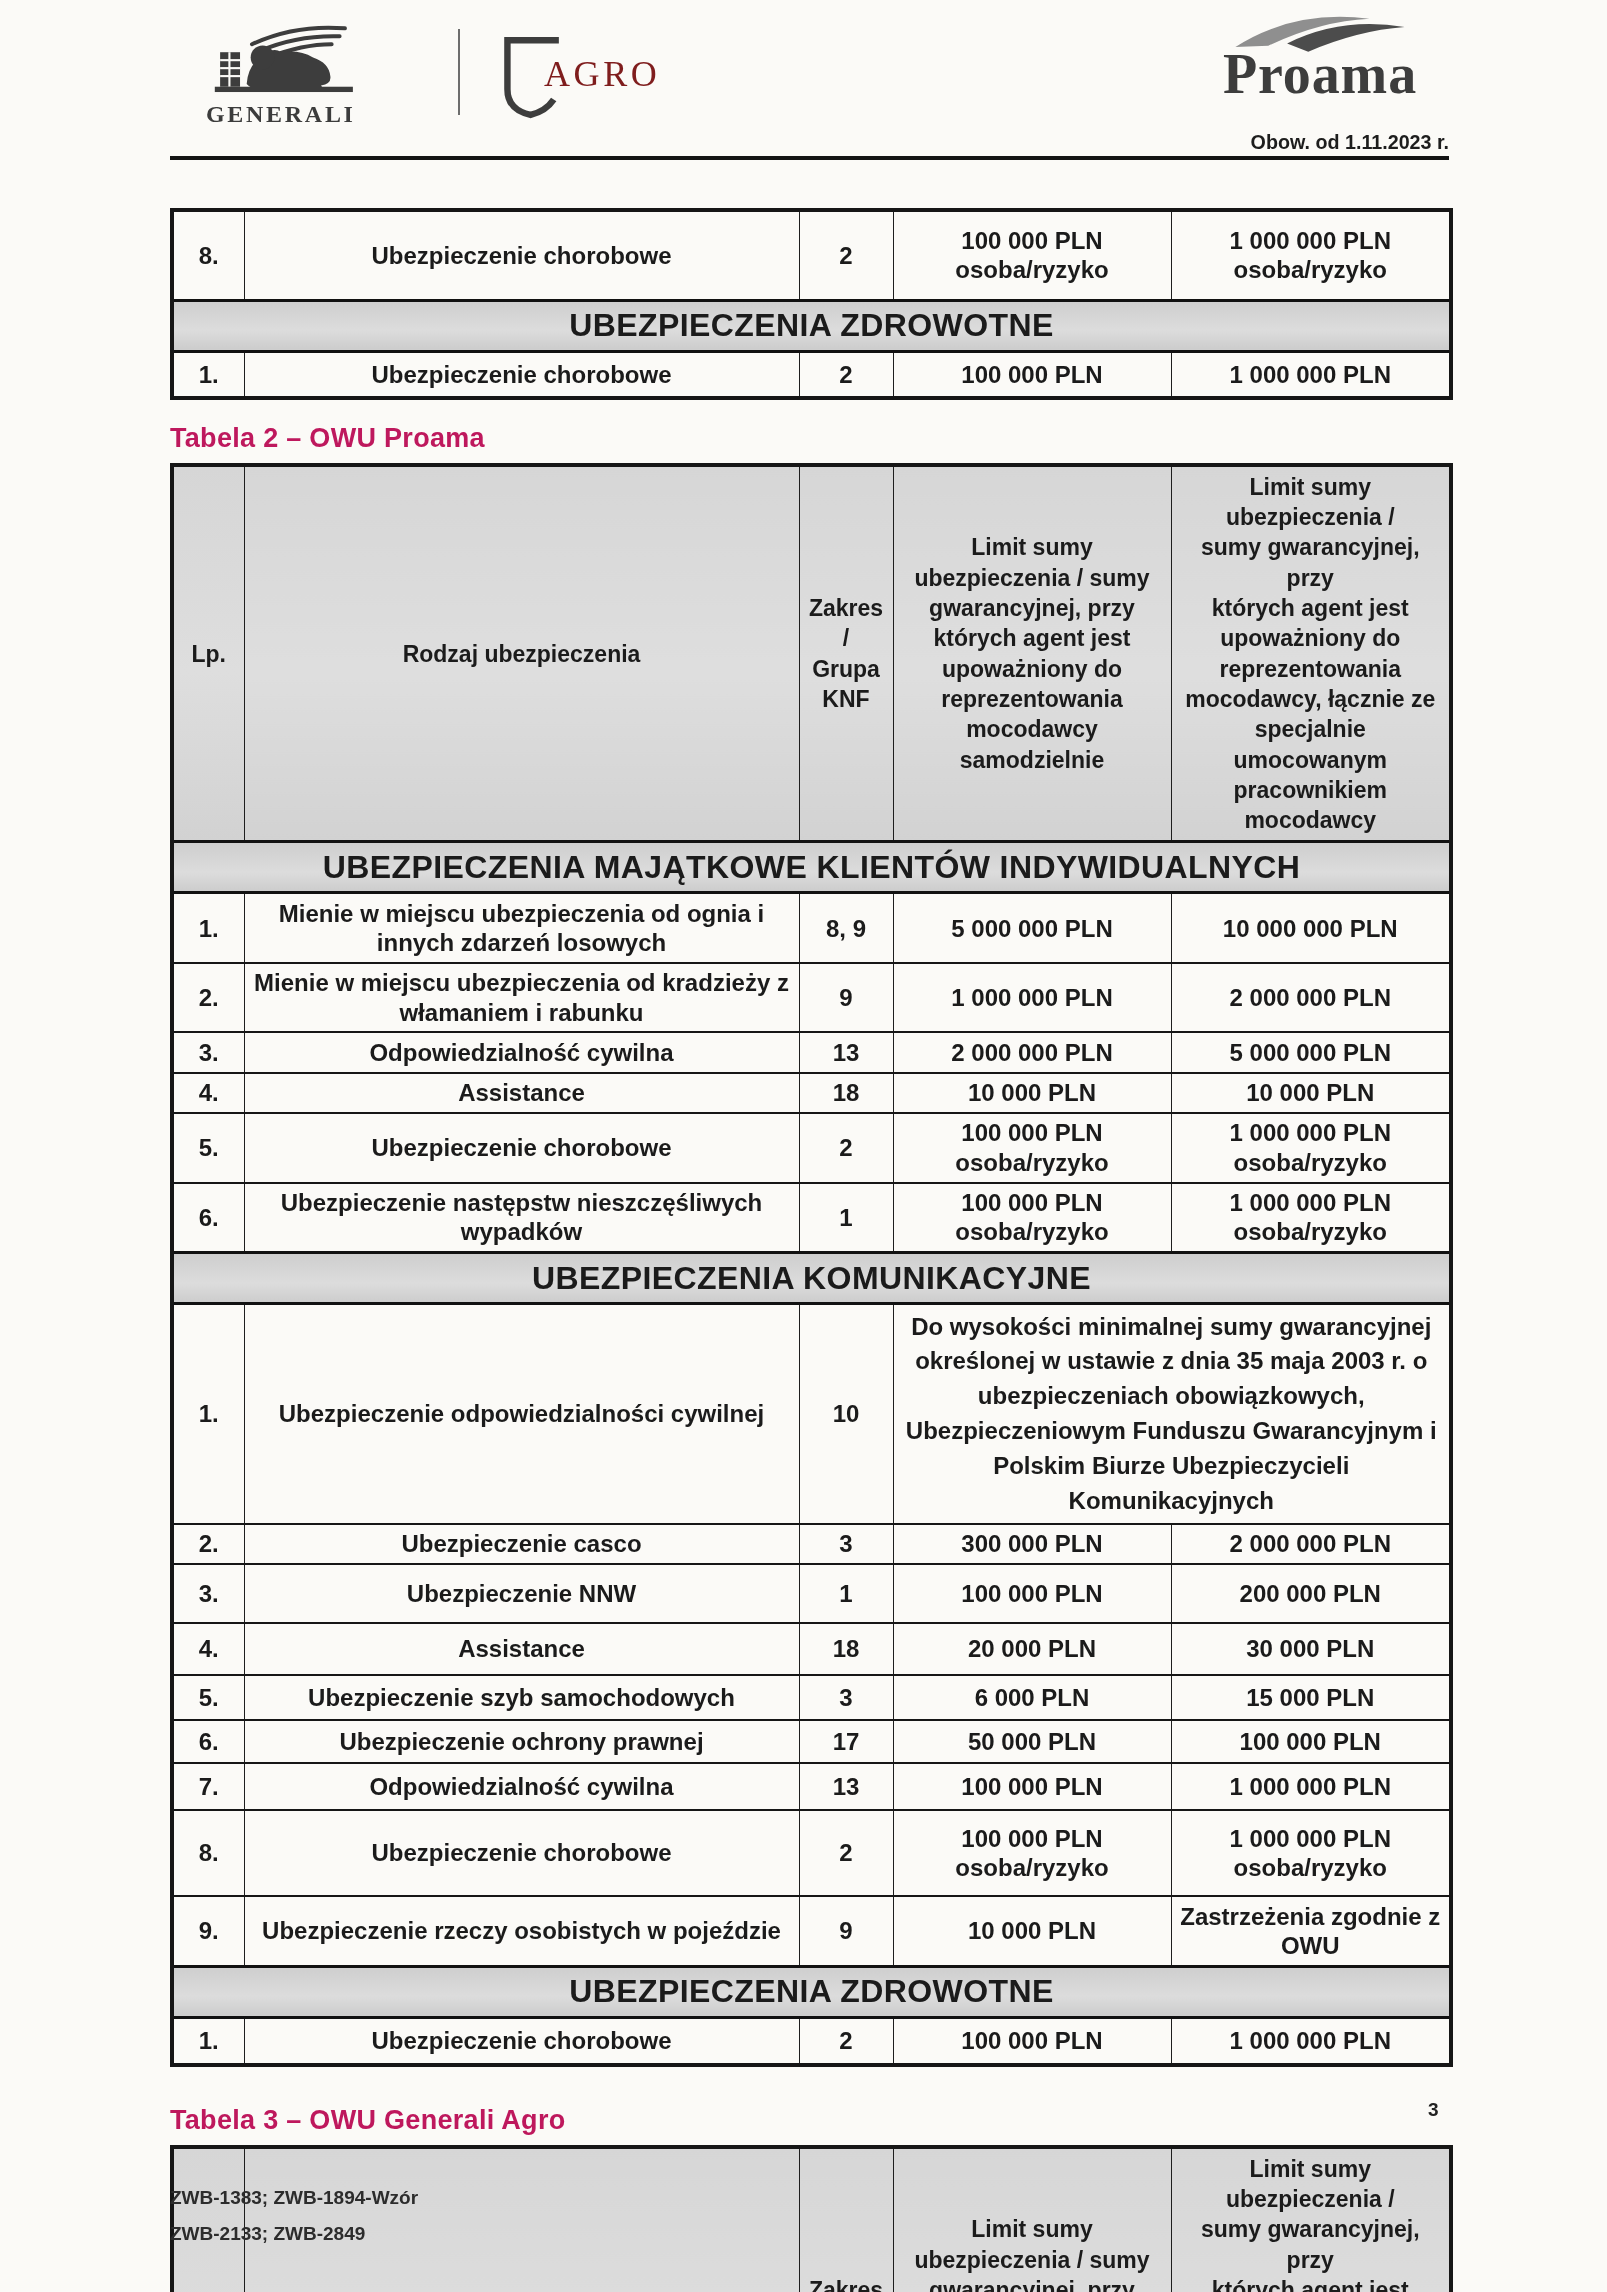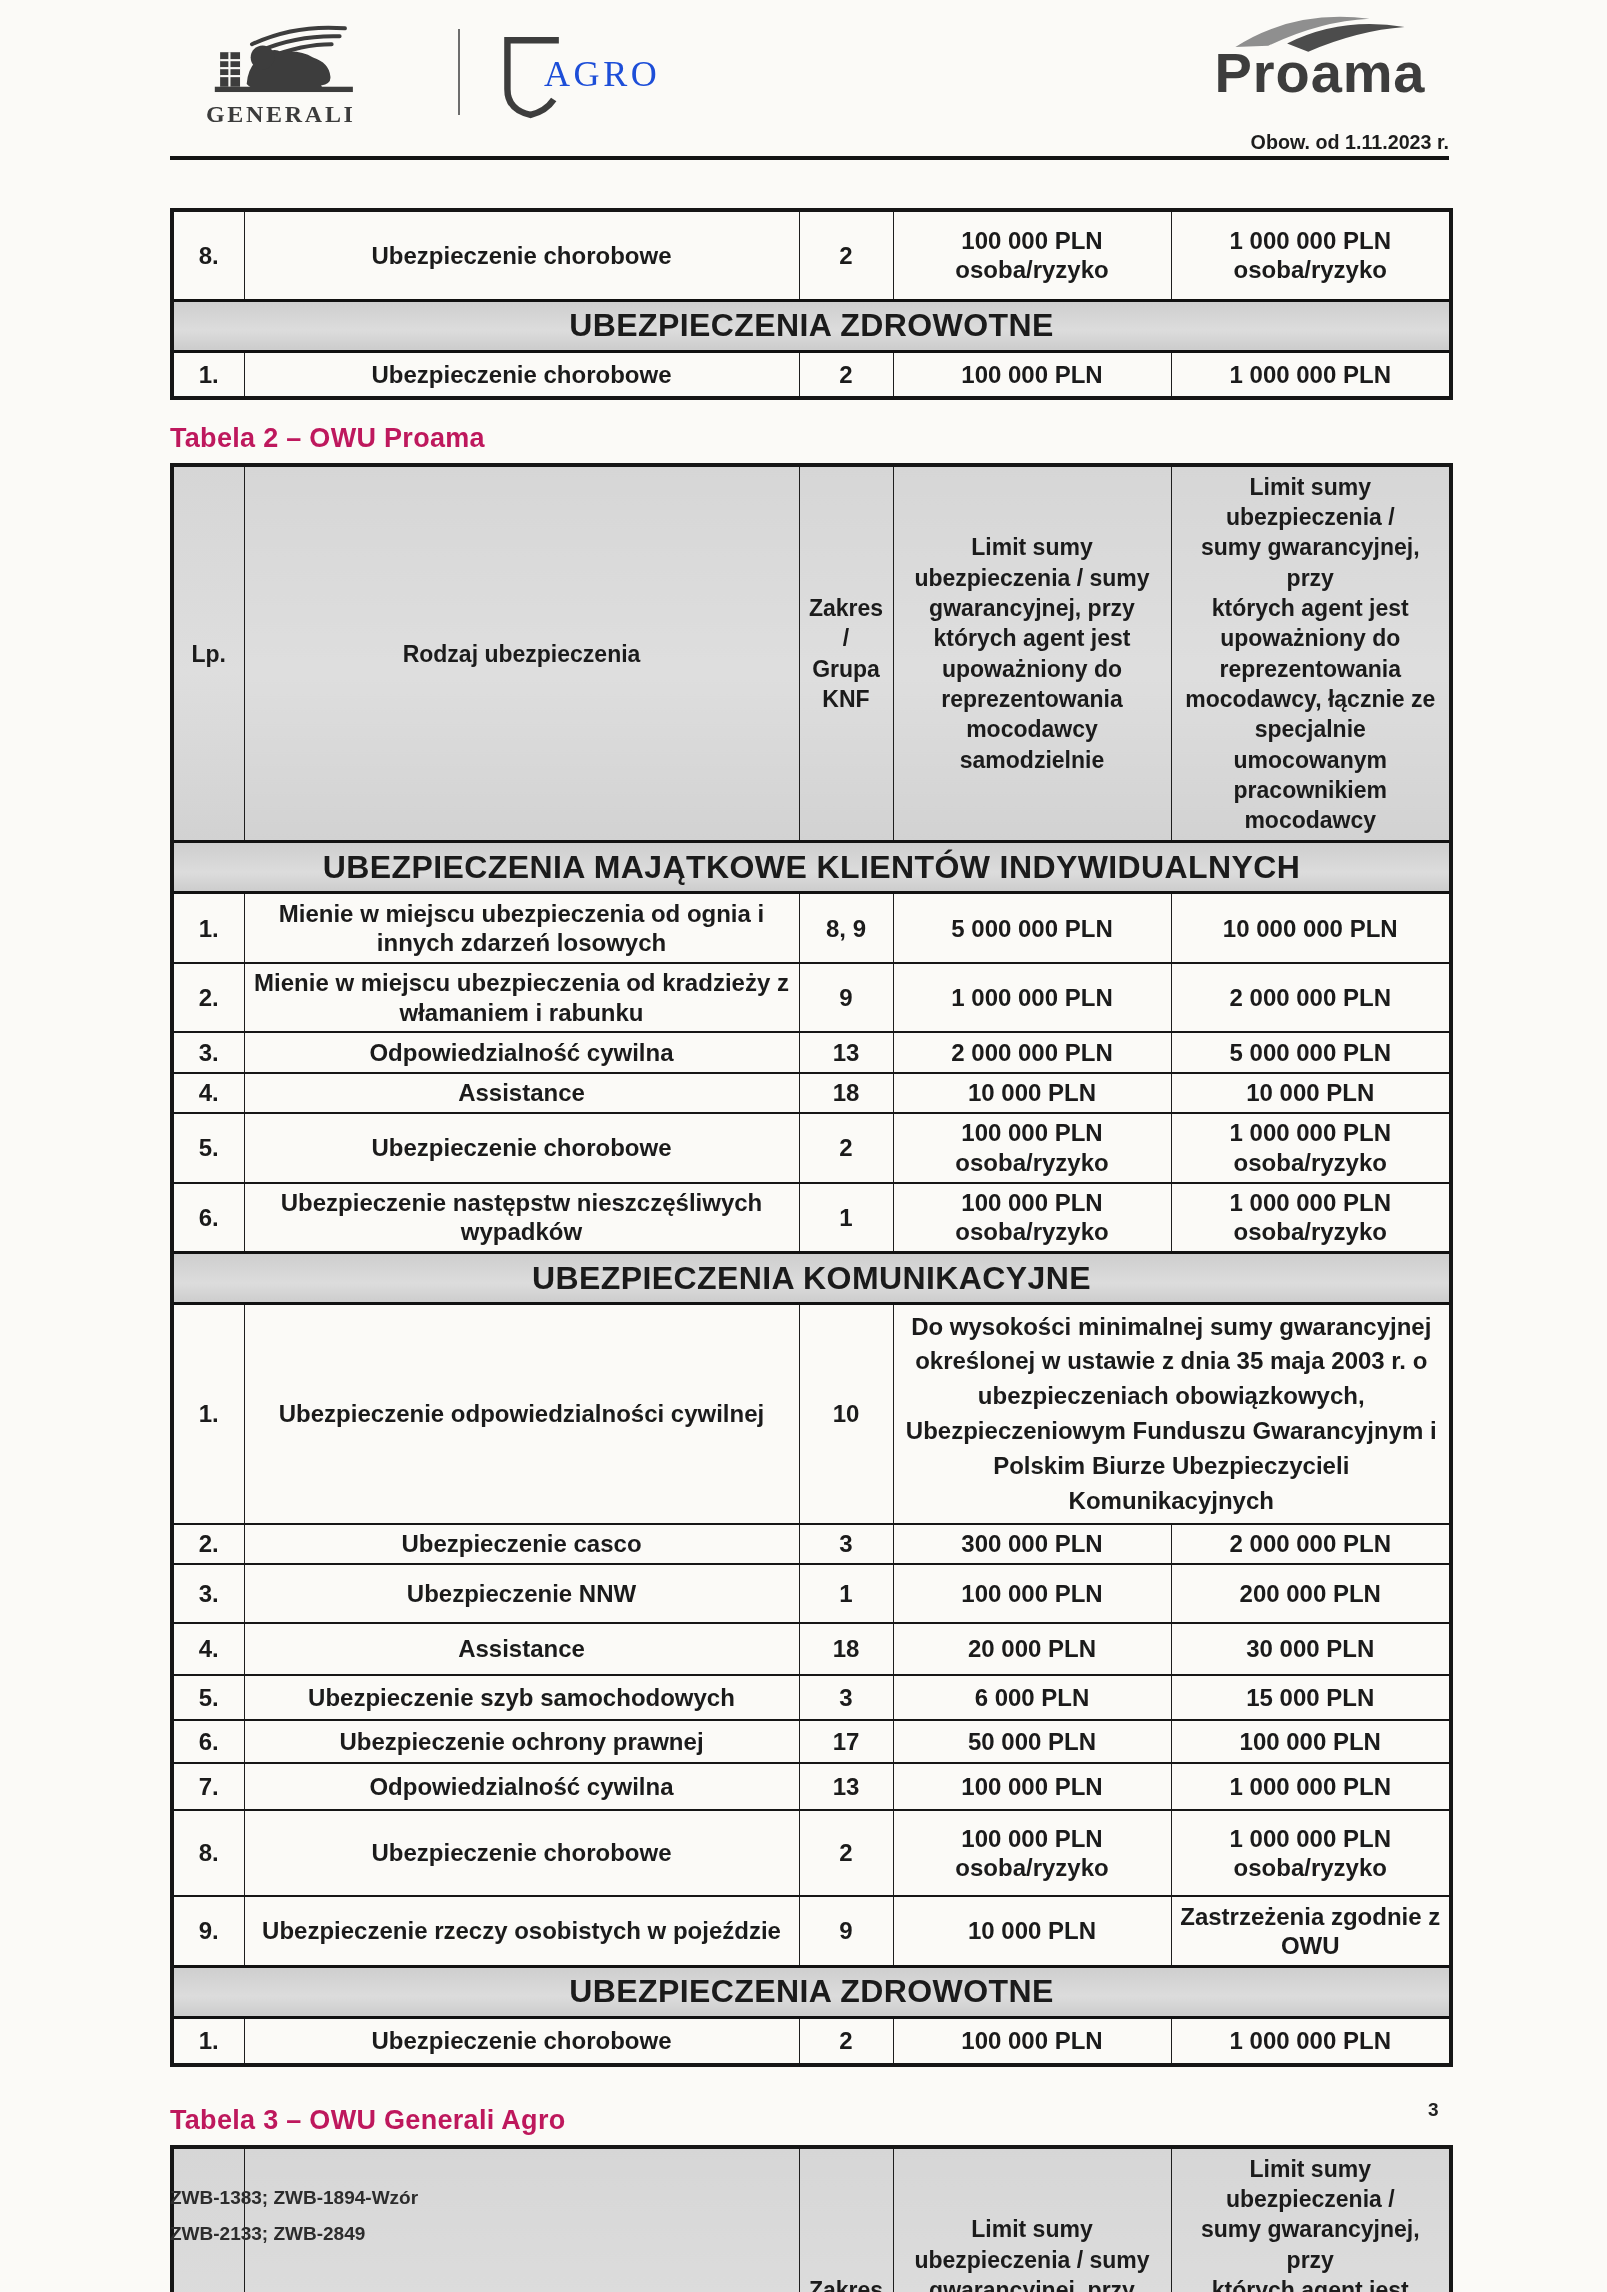--- a/index.html
+++ b/index.html
@@ -19,23 +19,23 @@
   .logo-generali{position:absolute;left:36px;top:23px;width:215px;text-align:left;}
   .logo-generali .word{
     font-family:"Liberation Serif","DejaVu Serif",serif;
     font-size:24px;letter-spacing:2.7px;color:#3c3c3c;font-weight:bold;margin-top:-1.8px;
   }
   .logo-divider{position:absolute;left:288px;top:29px;width:1.8px;height:86px;background:#6d6d6d;}
   .logo-agro{position:absolute;left:322px;top:30px;width:224px;height:90px;}
   .logo-agro .word{
     position:absolute;left:52px;top:23px;
     font-family:"Liberation Serif","DejaVu Serif",serif;
-    font-size:36px;letter-spacing:3.6px;color:#1d4ed8;
-  }
-  .logo-proama{position:absolute;right:12.5px;top:7.2px;width:233px;text-align:center;}
+    font-size:36px;letter-spacing:3.6px;color:#7f1d1d;
+  }
+  .logo-proama{position:absolute;right:12.5px;top:7.2px;width:233px;text-align:center;font-family:Liberation Serif, serif;}
   .logo-proama .word{
     font-size:56px;font-weight:bold;color:#3d3d3d;letter-spacing:0.9px;line-height:1;margin-top:-12.5px;
   }
   .eff-date{
     position:absolute;right:0;bottom:1.8px;
     font-size:19.7px;font-weight:bold;color:#1d1d1d;
   }
 
   
   table.doc{

